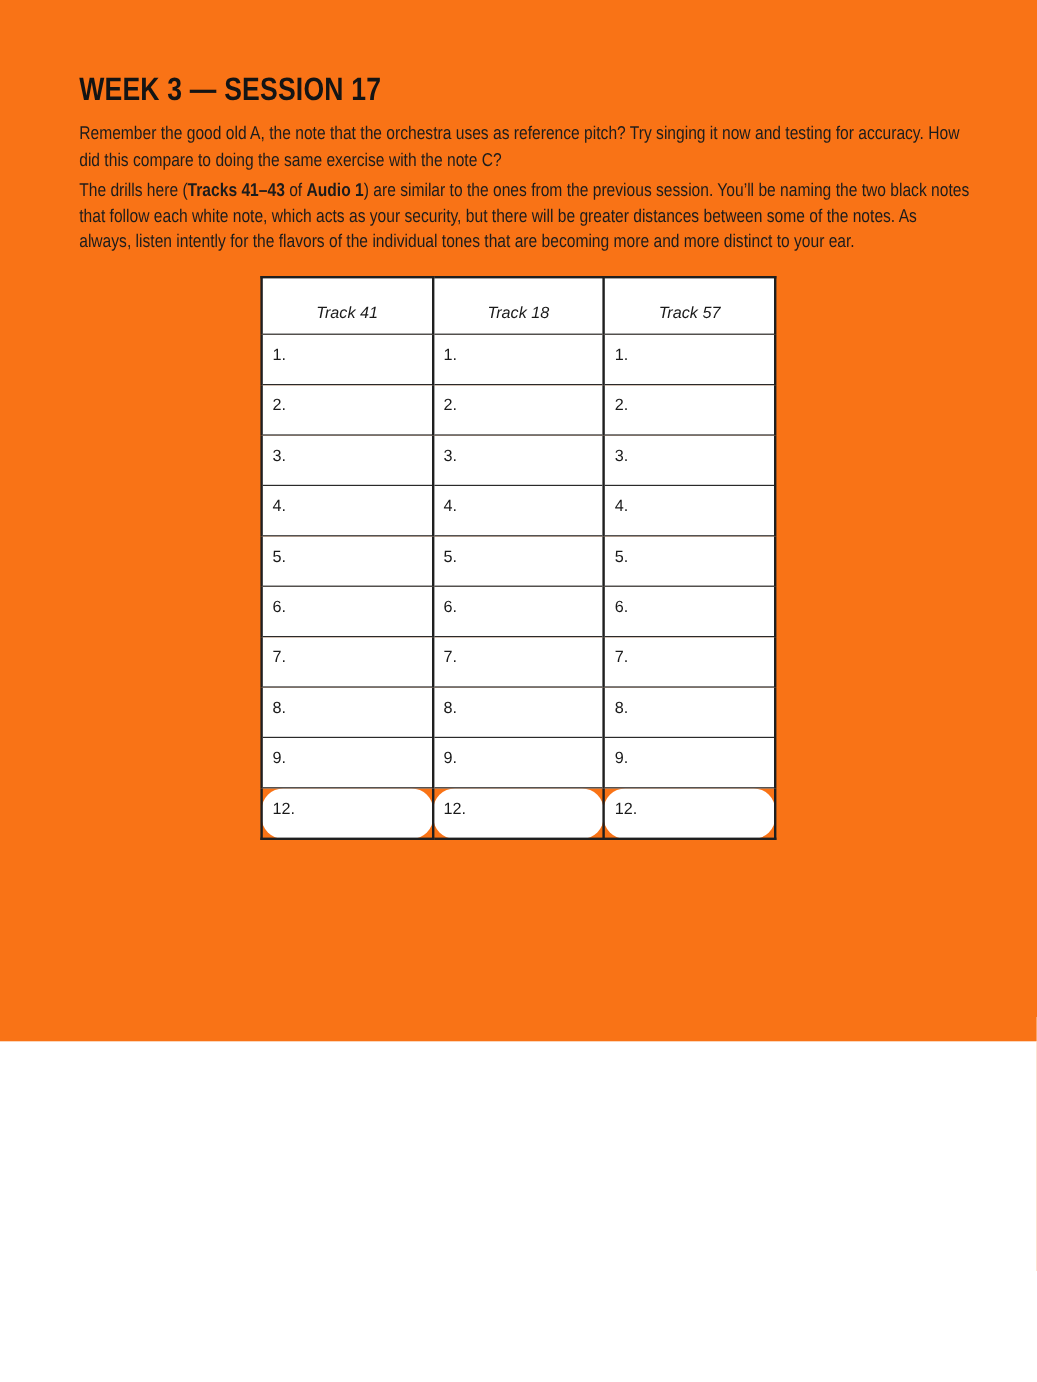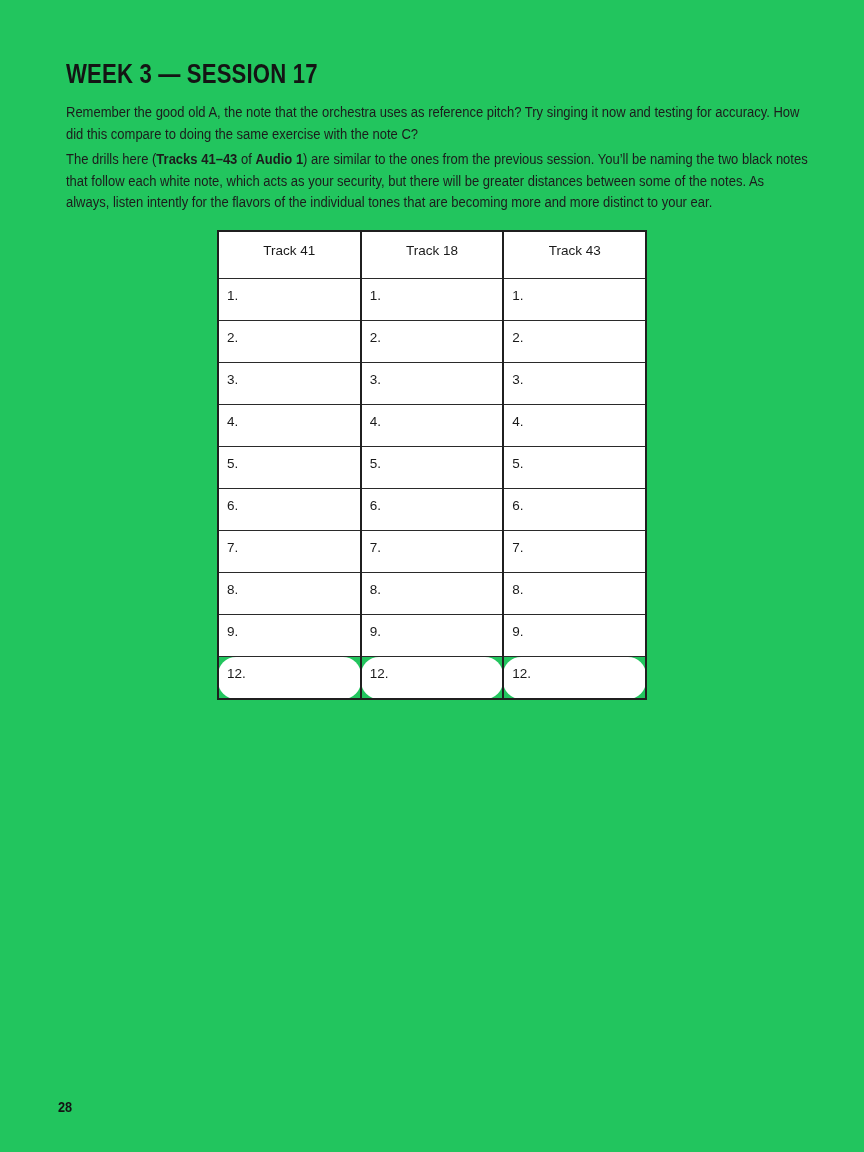--- a/index.html
+++ b/index.html
@@ -4,22 +4,22 @@
 <style>
   html, body {
     margin: 0;
     padding: 0;
     background: #ffffff;
   }
 
   .page {
     position: relative;
     width: 864px;
-    height: 1152px;
-    background: #22c55e;
+    height: 868px;
+    background: #f97316;
     overflow: hidden;
     font-family: "Liberation Sans", sans-serif;
     color: #1a1a1a;
   }
 
   
   .session-title {
     position: absolute;
     left: 66px;
     top: 41px;
@@ -78,21 +78,22 @@
     border-top: 2px solid #1f1f1f;
     height: 46px;
     vertical-align: top;
     text-align: center;
     font-weight: 400;
     font-size: 13.5px;
     color: #1a1a1a;
   }
 
   .track-table thead th .hcell {
-    padding-top: 11px;
+    padding-top: 21px;
+    font-style: italic;
   }
 
   .track-table tbody td {
     height: 41px;
     vertical-align: top;
     text-align: left;
     font-size: 13.5px;
     color: #1a1a1a;
   }
 
@@ -133,21 +134,21 @@
   <table class="track-table">
     <thead>
       <tr>
         <th>
             <div class="hcell">Track 41</div>
           </th>
         <th>
             <div class="hcell">Track 18</div>
           </th>
         <th>
-            <div class="hcell">Track 43</div>
+            <div class="hcell">Track 57</div>
           </th>
       </tr>
     </thead>
     <tbody>
       <tr>
         <td>
             <div class="ncell">1.</div>
           </td>
         <td>
             <div class="ncell">1.</div>

